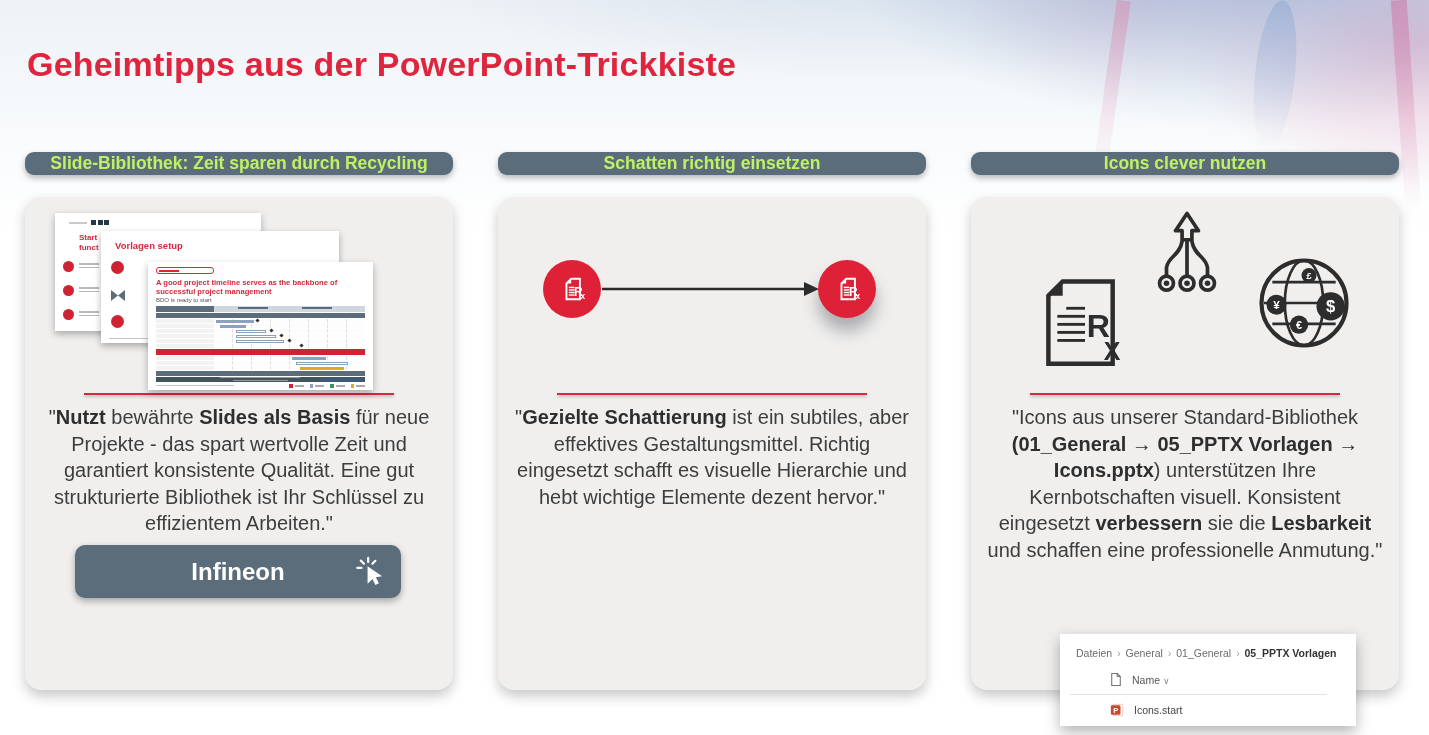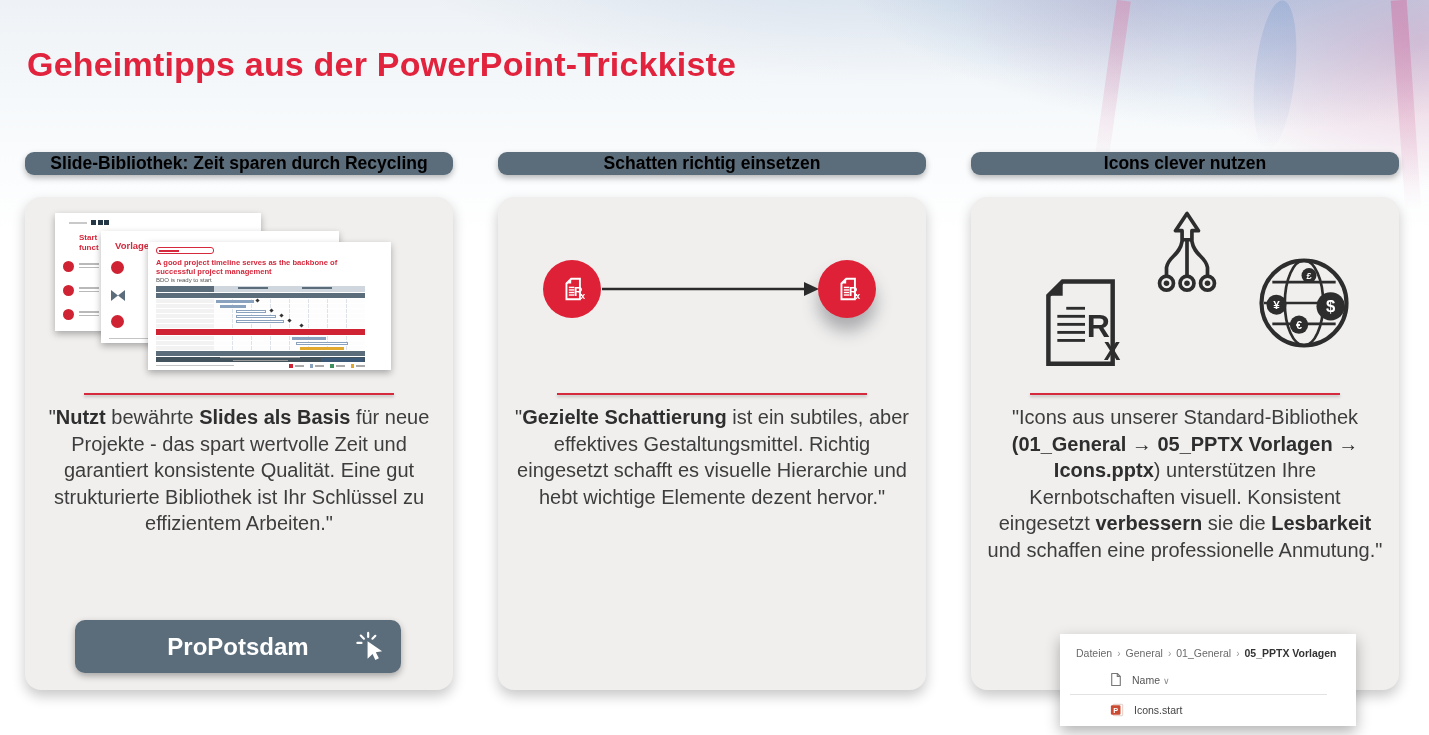--- a/index.html
+++ b/index.html
@@ -23,33 +23,33 @@
   .streak.pink1 { left:1105px; top:0; width:14px; height:170px; background:linear-gradient(180deg, rgba(220,130,170,.45), rgba(220,130,170,0)); transform:rotate(8deg); }
   .streak.pink2 { left:1398px; top:0; width:16px; height:210px; background:linear-gradient(180deg, rgba(210,110,160,.5), rgba(210,110,160,0)); transform:rotate(-4deg); }
   .streak.blue1 { left:1255px; top:0; width:40px; height:150px; background:linear-gradient(180deg, rgba(120,155,205,.35), rgba(120,155,205,0)); transform:rotate(6deg); border-radius:50%; }
 
   
   .page-title { position:absolute; left:27px; top:12px; font-size:34px; font-weight:700; letter-spacing:.2px; color:#e2233d;margin-top:33px; }
 
   
   .col { position:absolute; top:152px; width:428px; }
   .col.c1 { left:25px; } .col.c2 { left:498px; } .col.c3 { left:971px; }
-  .pill { height:23px; border-radius:9px; background:#5b6c7b; color:#000000; font-weight:700; font-size:17.5px;
+  .pill { height:23px; border-radius:9px; background:#5b6c7b; color:#bef264; font-weight:700; font-size:17.5px;
           display:flex; align-items:center; justify-content:center; box-shadow:0 3px 6px rgba(0,0,0,.28); }
   .card { position:absolute; top:45px; left:0; width:428px; height:493px; background:#f0efee; border-radius:16px;
           box-shadow:0 6px 13px rgba(0,0,0,.22); }
   .divider { position:absolute; top:196px; left:59px; width:310px; height:2px; background:#d5293d; box-shadow:0 2px 3px rgba(0,0,0,.22); }
   .quote { position:absolute; top:207px; left:14px; width:400px; text-align:center; font-size:20px; line-height:1.33; color:#3d3d3d; }
   .seg-b { font-weight:700; color:#2e2e2e; }
 
   
   .slide { position:absolute; background:#ffffff; box-shadow:0 3px 7px rgba(0,0,0,.3); }
   .slide.back  { left:30px; top:16px; width:206px; height:118px; z-index:1; }
   .slide.mid   { left:76px; top:34px; width:238px; height:112px; z-index:2; }
-  .slide.front { left:123px; top:45px; width:243px; height:128px; z-index:3; }
+  .slide.front { left:123px; top:65px; width:225px; height:128px; z-index:3; }
   .logo-blocks { position:absolute; top:7px; left:36px; display:flex; gap:1.5px; }
   .logo-blocks i { width:5px; height:5px; background:#243746; }
   .logo-dash { position:absolute; top:9px; left:14px; width:18px; height:1.5px; background:#c9c9c9; }
   .back-title { position:absolute; top:20px; left:24px; font-size:8px; font-weight:700; color:#d5293d; line-height:1.25; }
   .back-title-line { position:absolute; top:23px; left:52px; width:140px; height:1.5px; background:#d5293d; opacity:.8; }
   .mini-circle { position:absolute; border-radius:50%; background:#cf2333; }
   .mini-lines i { display:block; height:1.5px; background:#b9b9b9; margin-bottom:2px; }
   .mid-title { position:absolute; top:9px; left:14px; font-size:9.5px; font-weight:700; color:#d5293d; }
   .bowtie { position:absolute; left:9px; top:58px; }
   .pill-tiny { position:absolute; top:5px; left:8px; width:58px; height:7px; border:1px solid #d5293d; border-radius:3px; }
@@ -271,22 +271,22 @@
             <i></i>
             <i style="width:55px; margin:0 auto;"></i>
           </div>
         <div class="footer-line"></div>
       </div>
     </div>
 
     <div class="divider"></div>
     <p class="quote"><span>"</span><span class="seg-b">Nutzt</span><span> bewährte </span><span class="seg-b">Slides als Basis</span><span> für neue Projekte - das spart wertvolle Zeit und garantiert konsistente Qualität. Eine gut strukturierte Bibliothek ist Ihr Schlüssel zu effizientem Arbeiten."</span></p>
 
-    <div class="lib-btn b2">
-      <span>ProPotsdam</span>
+    <div class="lib-btn b1">
+      <span>Infineon</span>
       <svg class="click-ic" width="34" height="34" viewBox="0 0 28 28">
         <g stroke="#ffffff" stroke-width="1.8" stroke-linecap="round">
           <line x1="9" y1="8" x2="6.4" y2="5.4"></line>
           <line x1="12.5" y1="6.6" x2="12.5" y2="3.2"></line>
           <line x1="16" y1="8" x2="18.4" y2="5.6"></line>
           <line x1="7" y1="11.5" x2="3.6" y2="11.5"></line>
         </g>
         <polygon points="12,10 12,24.5 16.1,20.6 18.4,25.6 21.3,24 18.8,19.2 24,18.4" fill="#ffffff"></polygon>
       </svg>
     </div>

